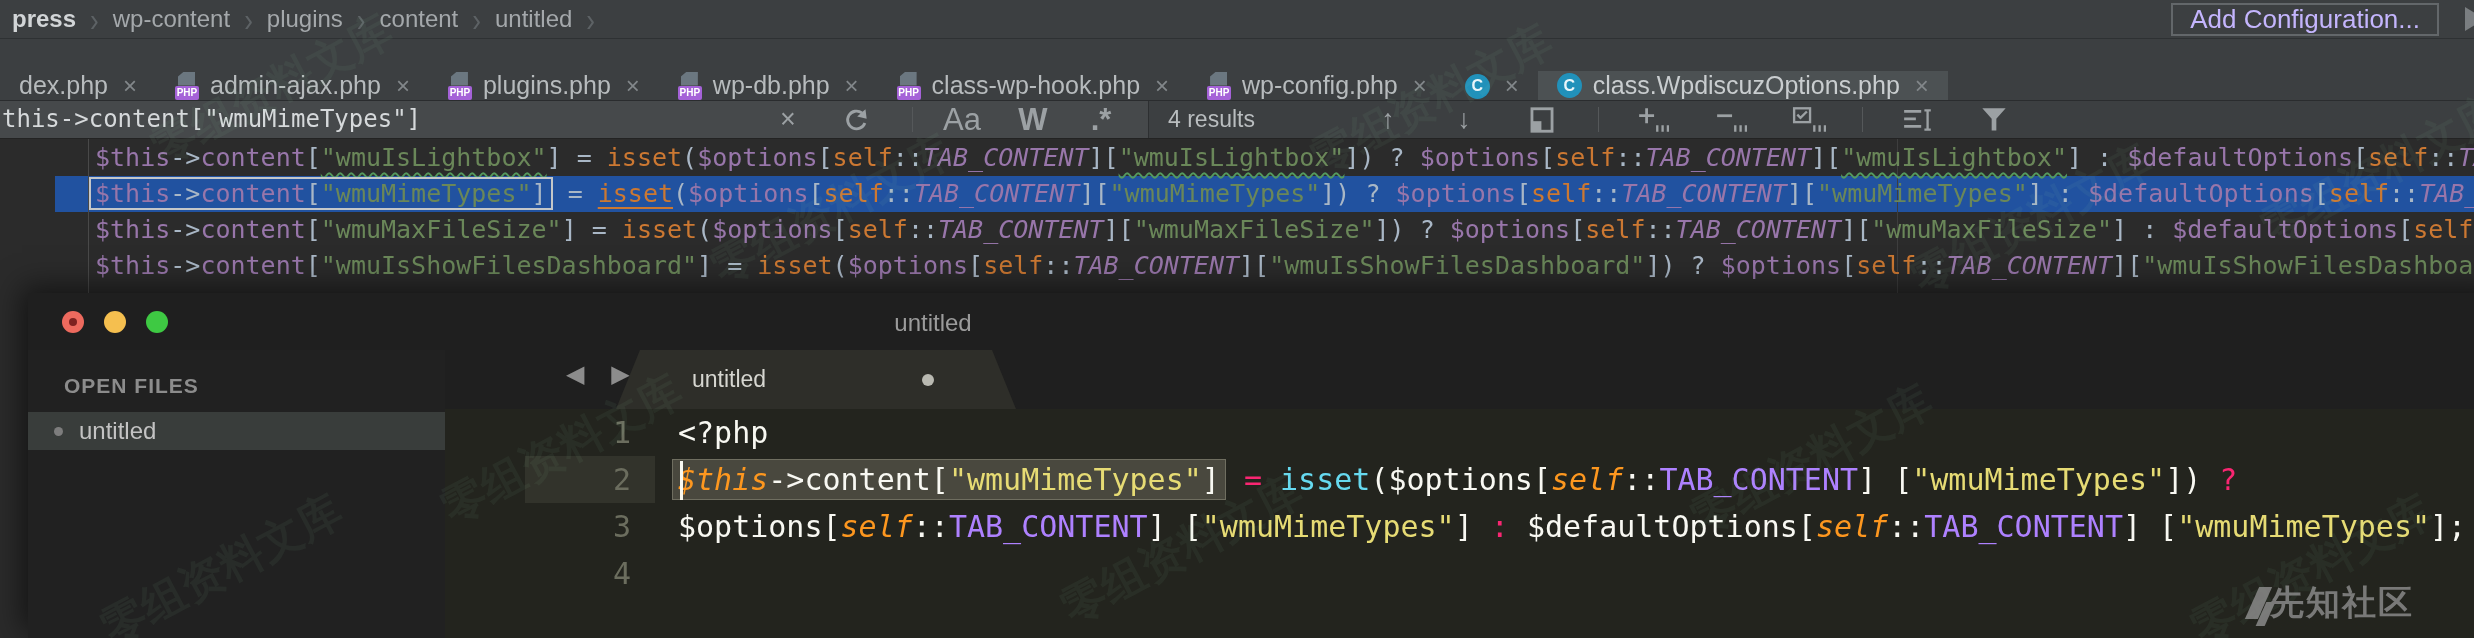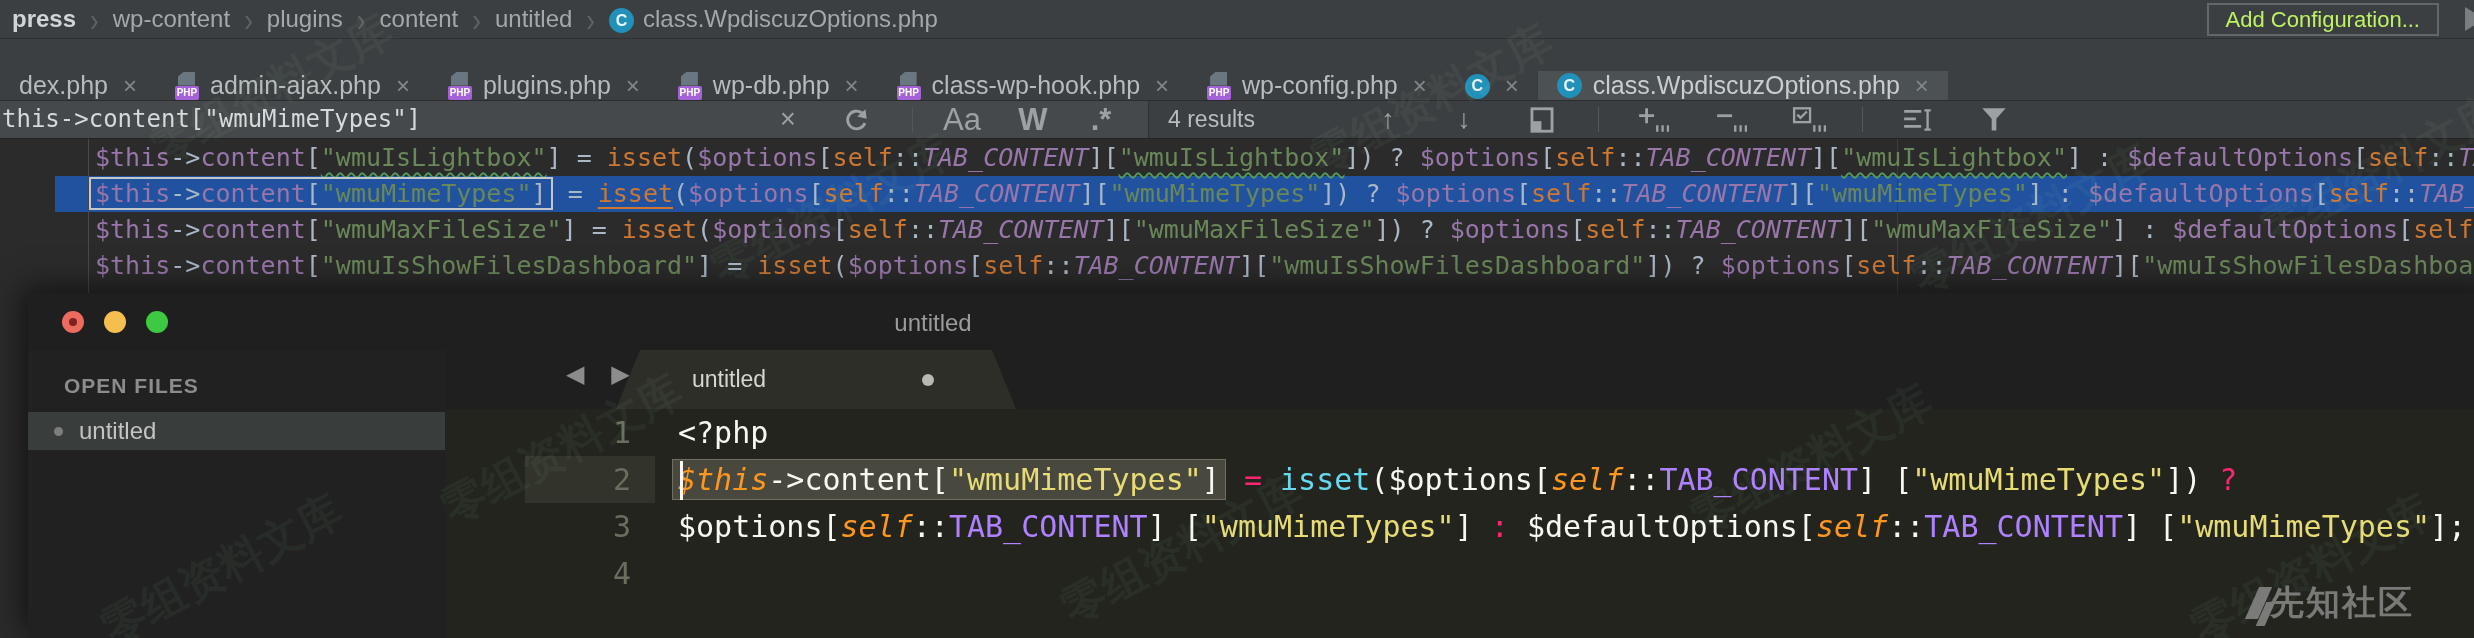--- a/index.html
+++ b/index.html
@@ -10,21 +10,21 @@
   .crumb-bar{position:absolute;top:0;left:0;right:0;height:38px;background:#3c3f41;
              border-bottom:1px solid #2e3133;display:flex;align-items:center;padding-left:6px;
              color:#a4a8ab;font-size:24px;white-space:nowrap;}
   .crumb{padding:0 6px;cursor:default;}
   .crumb.bold{color:#d2d5d7;font-weight:bold;}
   .crumb-sep{color:#5d6265;font-size:26px;padding:0 8px;transform:scaleY(1.3);}
   .cls-icon{display:inline-flex;width:25px;height:25px;border-radius:50%;background:#2191ba;
             color:#eaf6fa;font-size:16px;font-weight:bold;align-items:center;justify-content:center;
             margin-right:9px;vertical-align:middle;}
   .add-config{position:absolute;right:66px;top:3px;height:29px;border:2px solid #63676a;border-radius:0;
-              padding:0 17px;font-size:22px;color:#bef264;display:flex;align-items:center;background:transparent;}
+              padding:0 17px;font-size:26px;color:#c4b5fd;display:flex;align-items:center;background:transparent;}
   .play-icon{position:absolute;right:20px;top:7px;width:0;height:0;
              border-left:20px solid #7a7e81;border-top:12px solid transparent;border-bottom:12px solid transparent;}
 
   
   .tab-bar{position:absolute;top:39px;left:0;right:0;height:61px;background:#3c3f41;
            border-bottom:1px solid #2a2c2e;display:flex;align-items:flex-end;overflow:hidden;}
   .tab{display:flex;align-items:center;padding:0 19px;font-size:25px;color:#b7bbbd;gap:11px;}
   .tab.active{background:#4c5153;color:#c9cdcf;}
   .tab-close{color:#82878a;font-size:24px;margin-left:4px;}
   .php-icon{position:relative;width:24px;height:28px;flex:0 0 auto;}
@@ -109,21 +109,20 @@
         <span class="crumb bold">press</span>
         <span class="crumb-sep">›</span>
         <span class="crumb">wp-content</span>
         <span class="crumb-sep">›</span>
         <span class="crumb">plugins</span>
         <span class="crumb-sep">›</span>
         <span class="crumb">content</span>
         <span class="crumb-sep">›</span>
         <span class="crumb">untitled</span>
         <span class="crumb-sep">›</span>
-        <span class="crumb"><span class="cls-icon">C</span>class.WpdiscuzOptions.php</span>
       </div>
     <div class="add-config">Add Configuration...</div>
     <div class="play-icon"></div>
   </div>
 
   <div class="tab-bar" id="tabs">
       <div class="tab">
         <span>dex.php</span>
         <span class="tab-close">×</span>
       </div>

